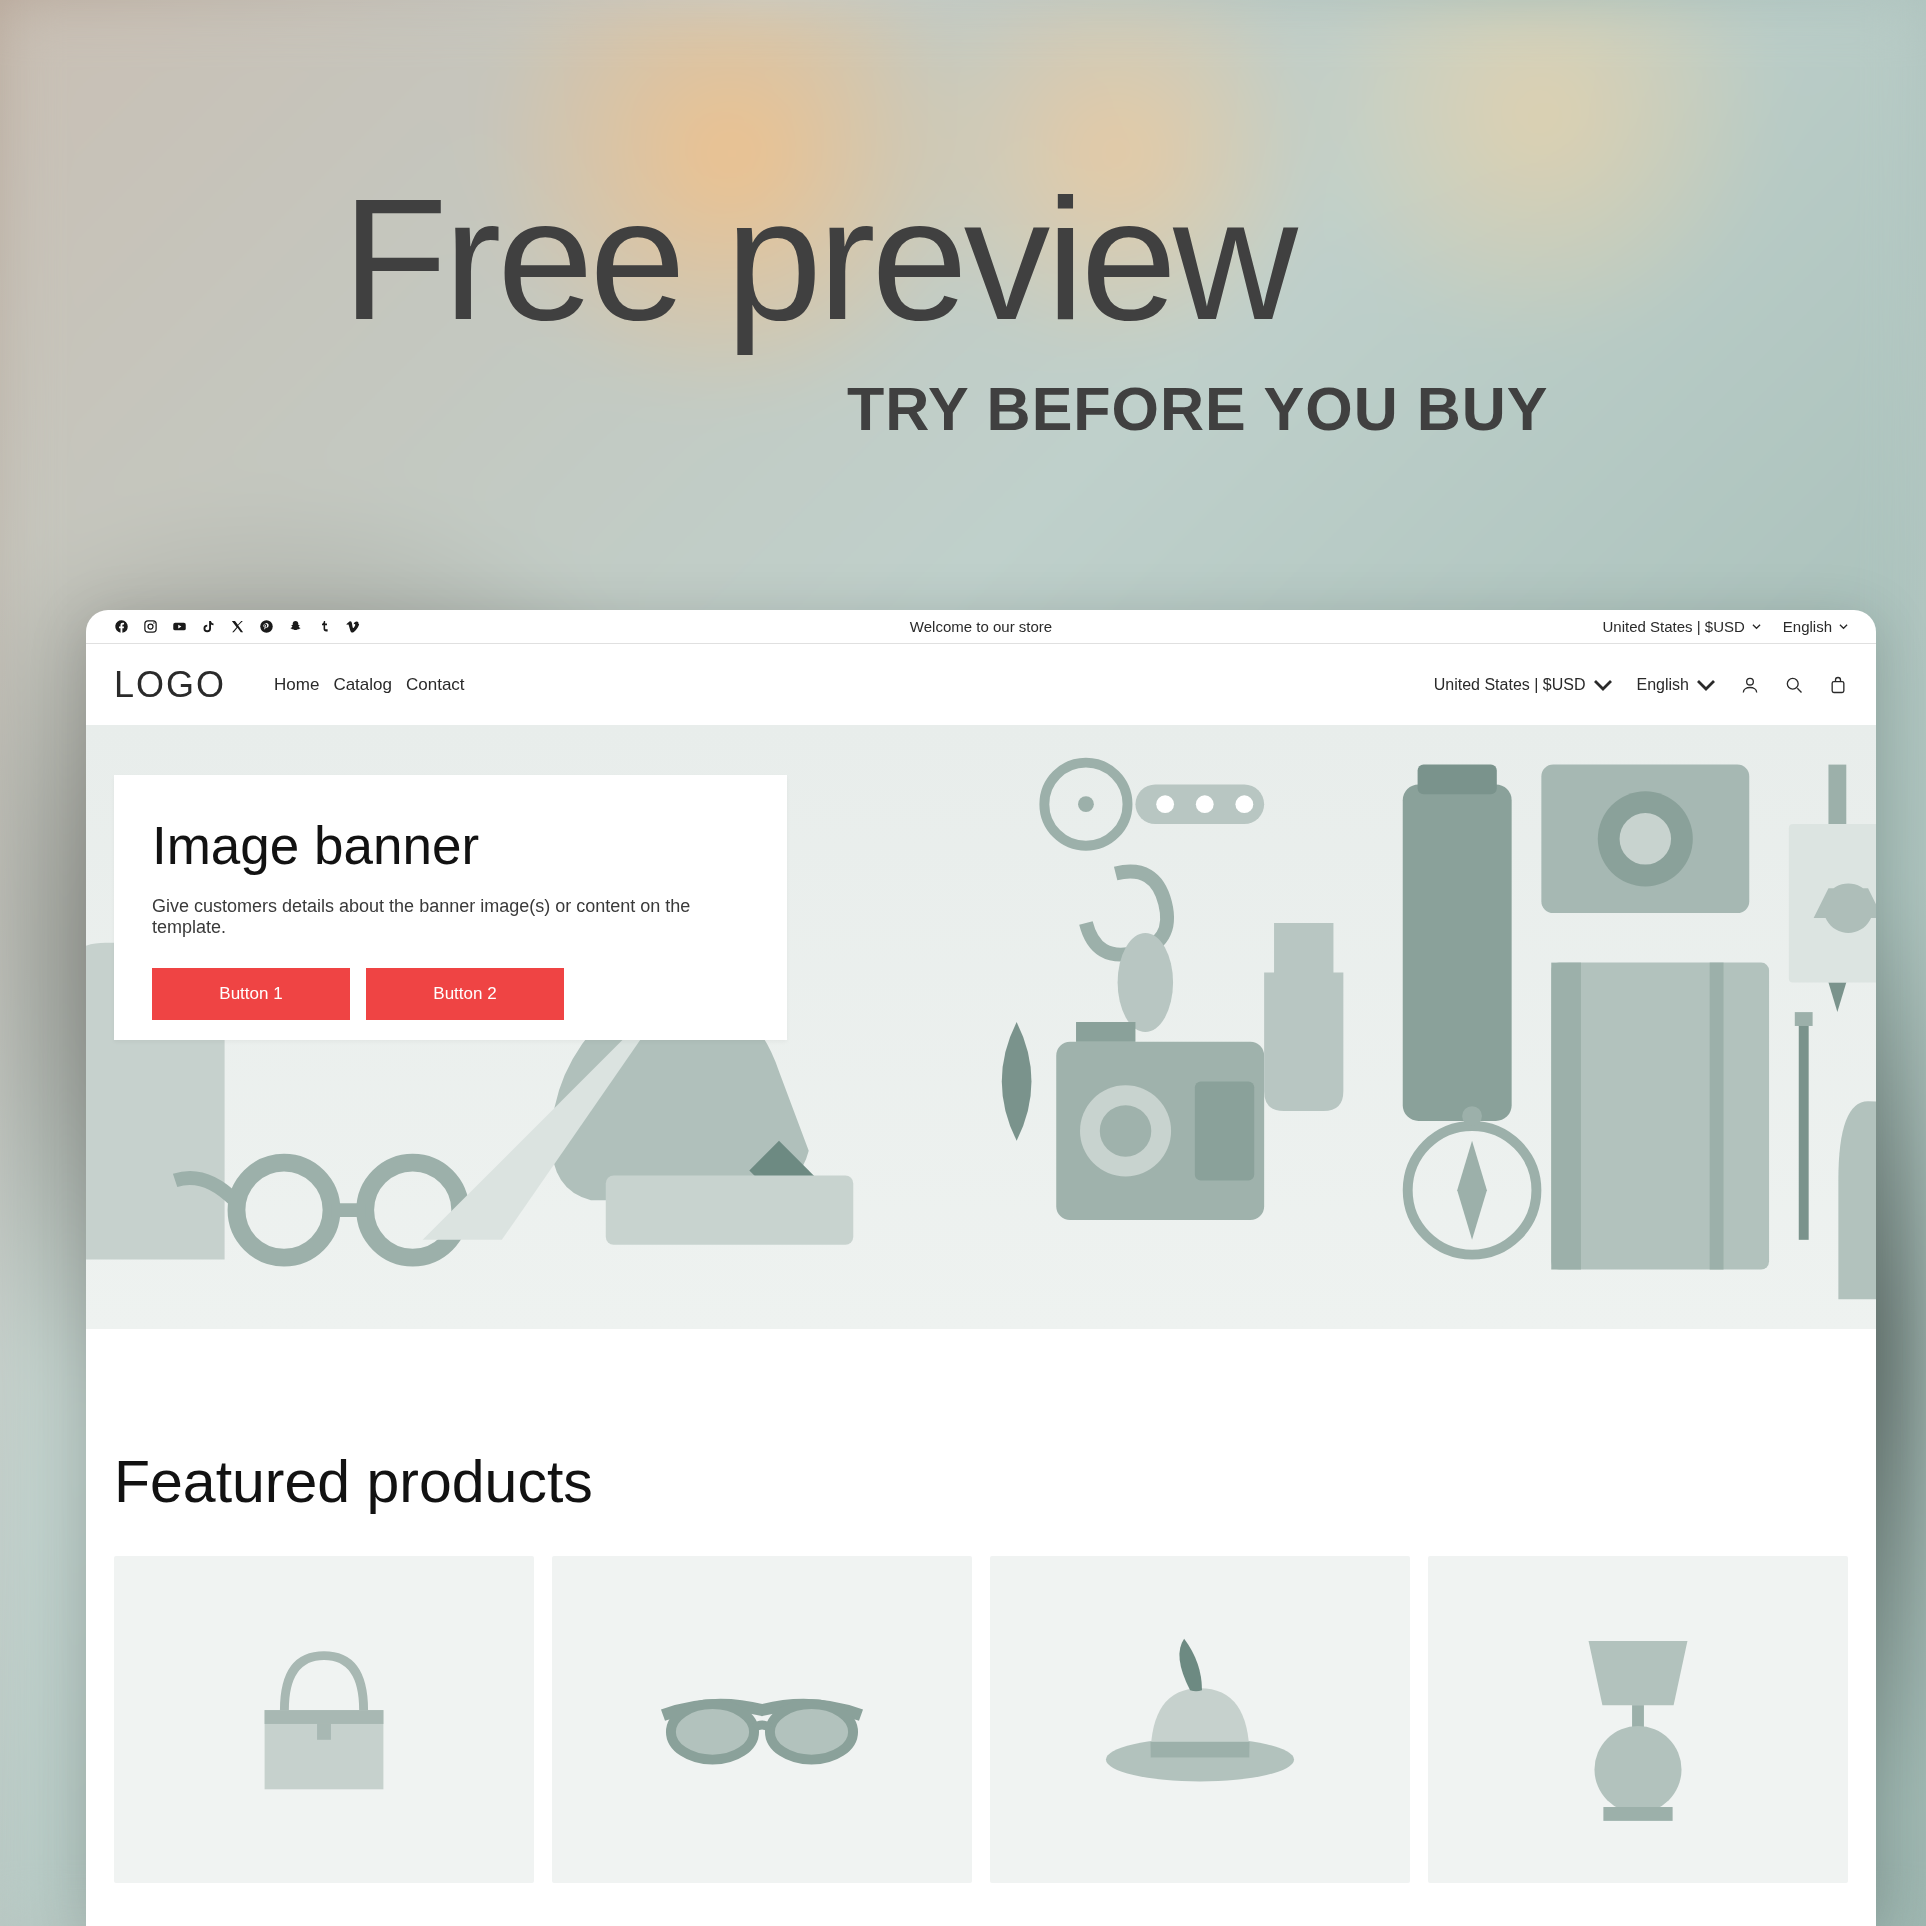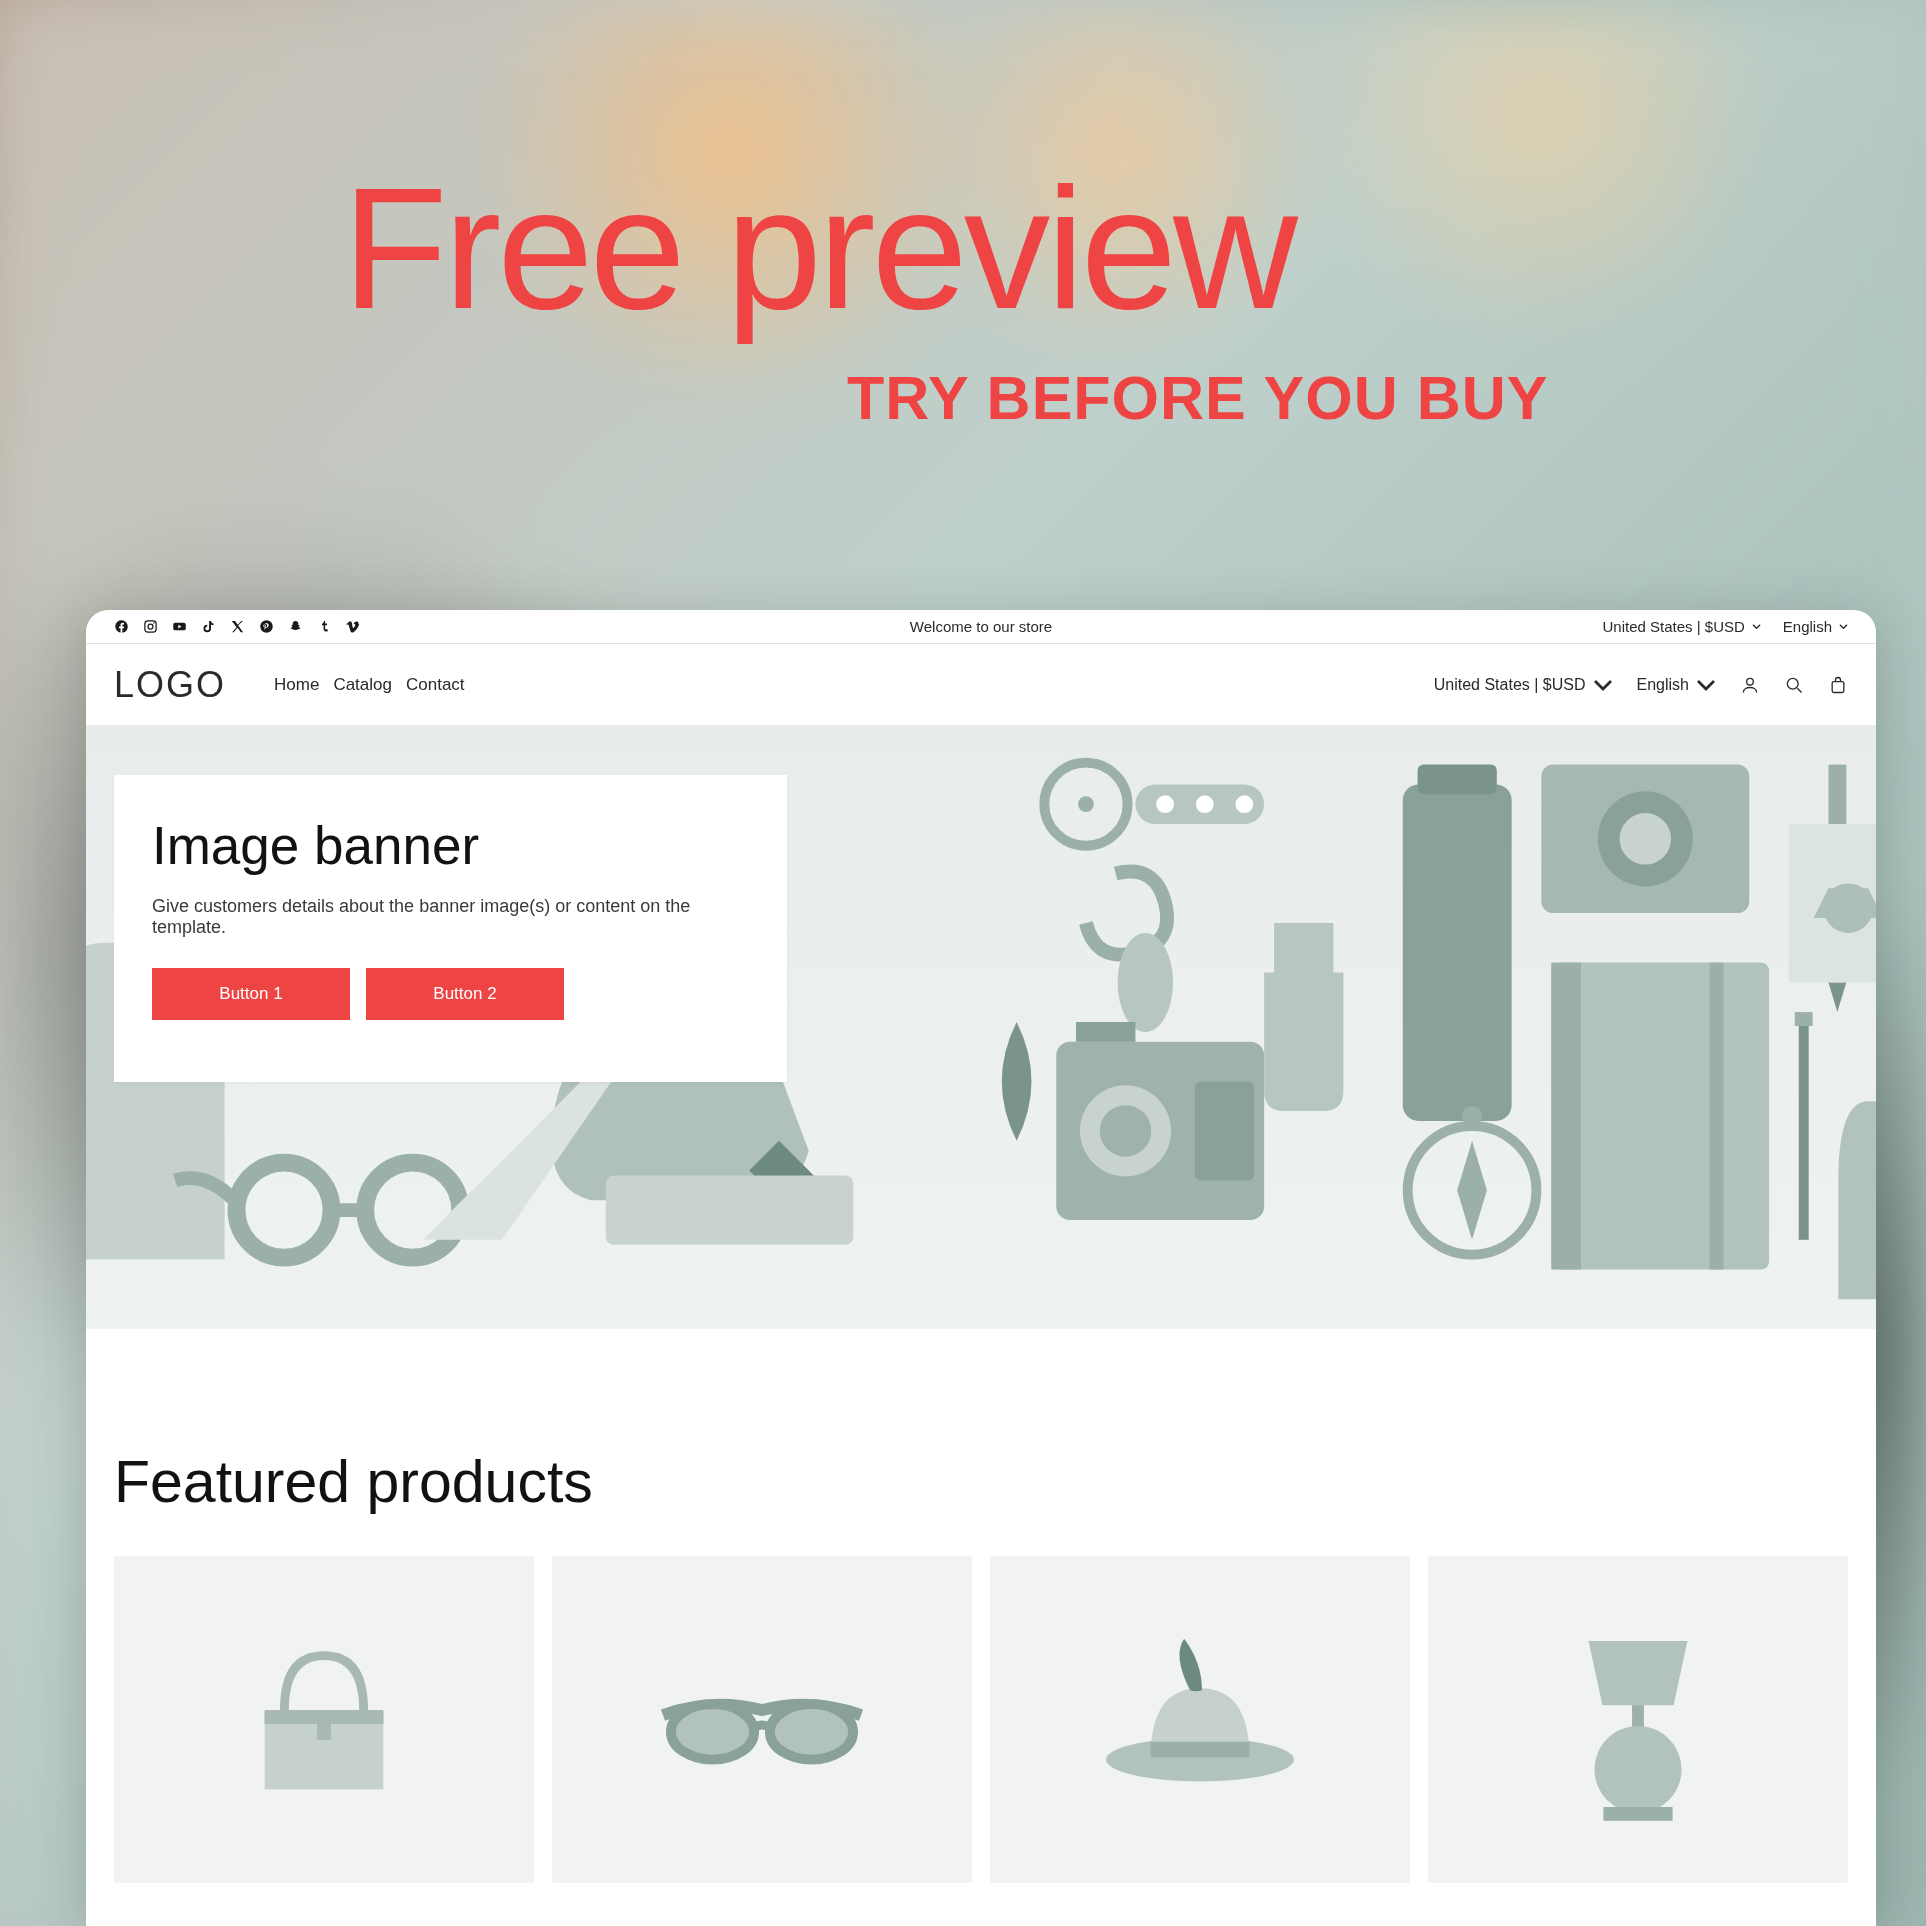--- a/index.html
+++ b/index.html
@@ -17,23 +17,23 @@
       radial-gradient(circle at 15% 50%, rgba(60,50,45,0.45) 0%, transparent 25%),
       radial-gradient(circle at 38% 8%, rgba(255,190,120,0.7) 0%, transparent 12%),
       radial-gradient(circle at 58% 8%, rgba(255,200,140,0.6) 0%, transparent 10%),
       radial-gradient(circle at 80% 6%, rgba(255,210,150,0.5) 0%, transparent 10%),
       radial-gradient(circle at 95% 70%, rgba(40,45,42,0.45) 0%, transparent 20%),
       linear-gradient(135deg, #c9bfb4 0%, #bfd0cb 40%, #a8c0ba 70%, #9ab3ad 100%);
     filter: blur(28px);
   }
   .promo {
     position: absolute;
-    top: 162px;
+    top: 173px;
     left: 342px;
-    color: #ef4444;
+    color: #404040;
     z-index: 2;
   }
   .promo-title {
     font-size: 173px;
     font-weight: 300;
     letter-spacing: -4px;
     line-height: 1;
   }
   .promo-sub {
     font-size: 61px;
@@ -98,21 +98,21 @@
     background:
       linear-gradient(#e8edeb, #eef2f0);
   }
   .hero-shapes { position:absolute; inset:0; }
   .hero-card {
     position: absolute;
     top: 50px;
     left: 28px;
     width: 673px;
     background: #fff;
-    padding: 40px 38px 62px;
+    padding: 40px 38px 20px;
     box-shadow: 0 2px 4px rgba(0,0,0,0.04);
   }
   .hero-title { font-size: 53px; font-weight: 400; color:#121212; margin-bottom: 20px; }
   .hero-desc { font-size: 18px; color: #3a3a3a; margin-bottom: 30px; }
   .hero-buttons { display: flex; gap: 16px; }
   .hero-btn {
     background: #ef4444; color: #fff; border: none;
     padding: 16px 0; width: 198px; font-size: 17px; cursor: pointer;
   }
   .featured {

